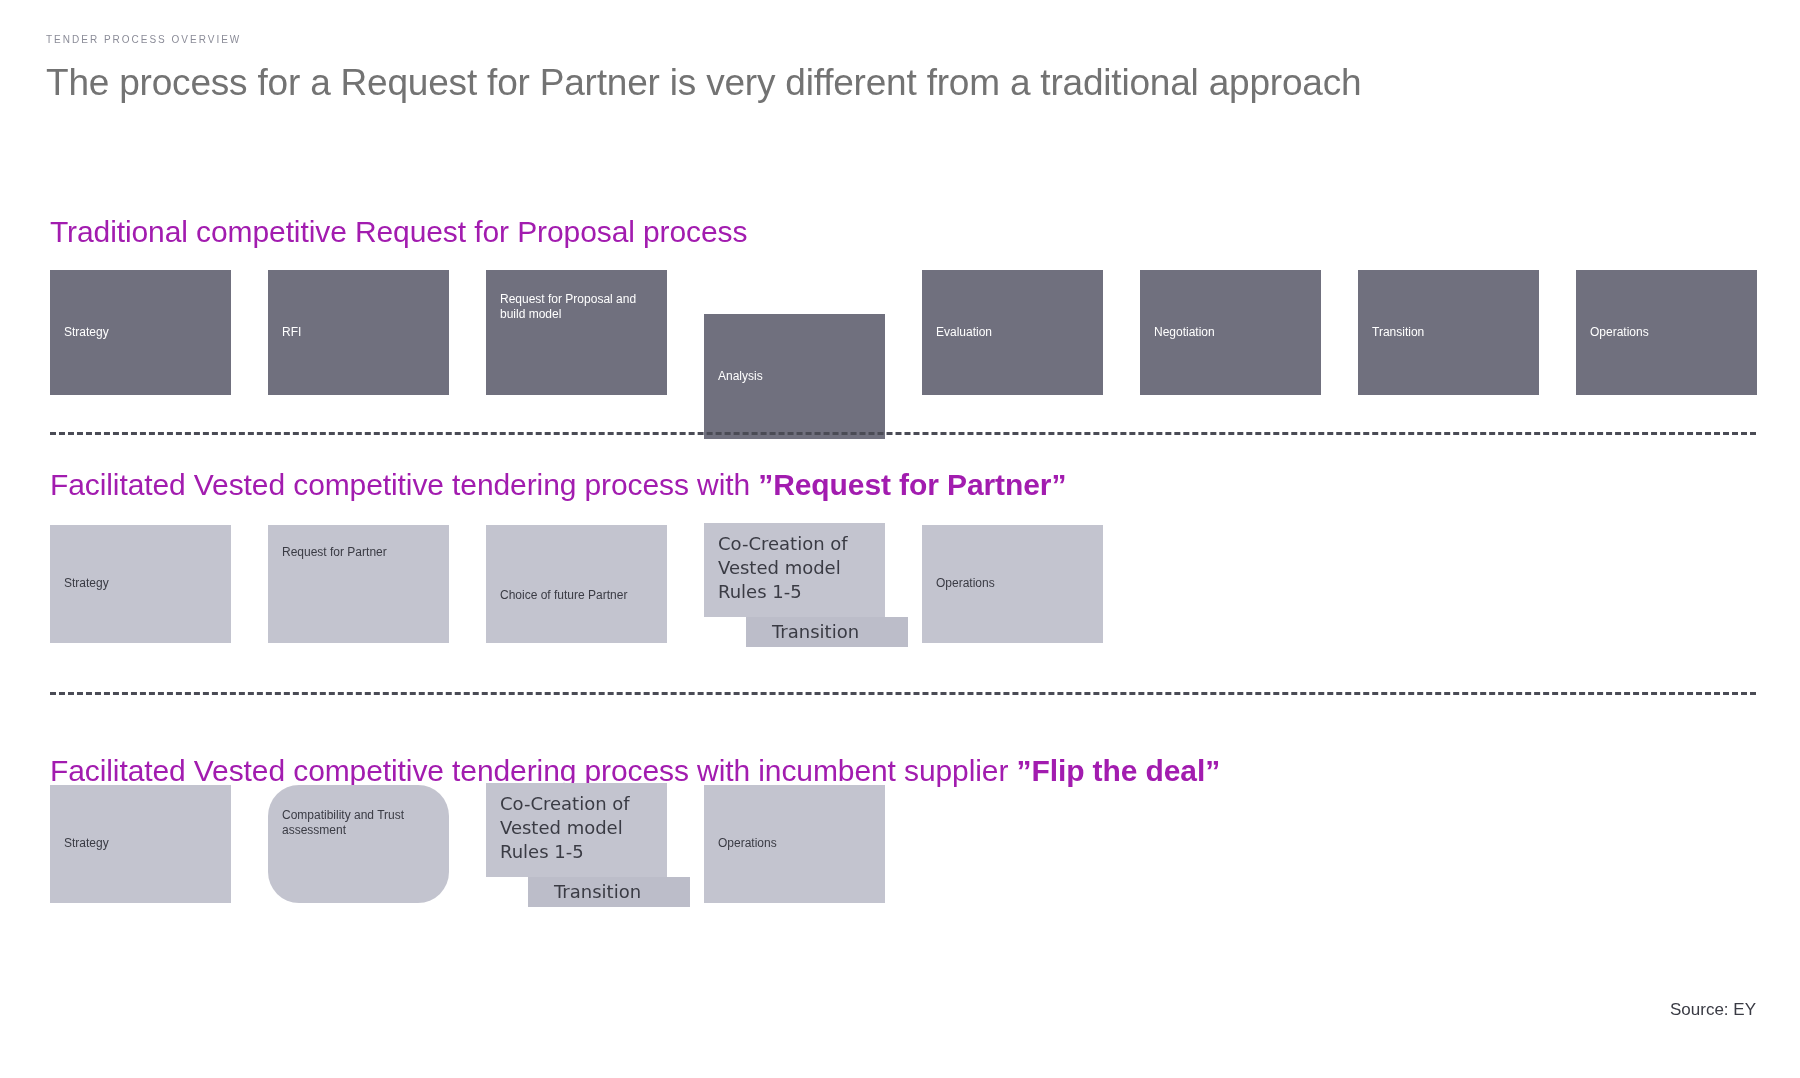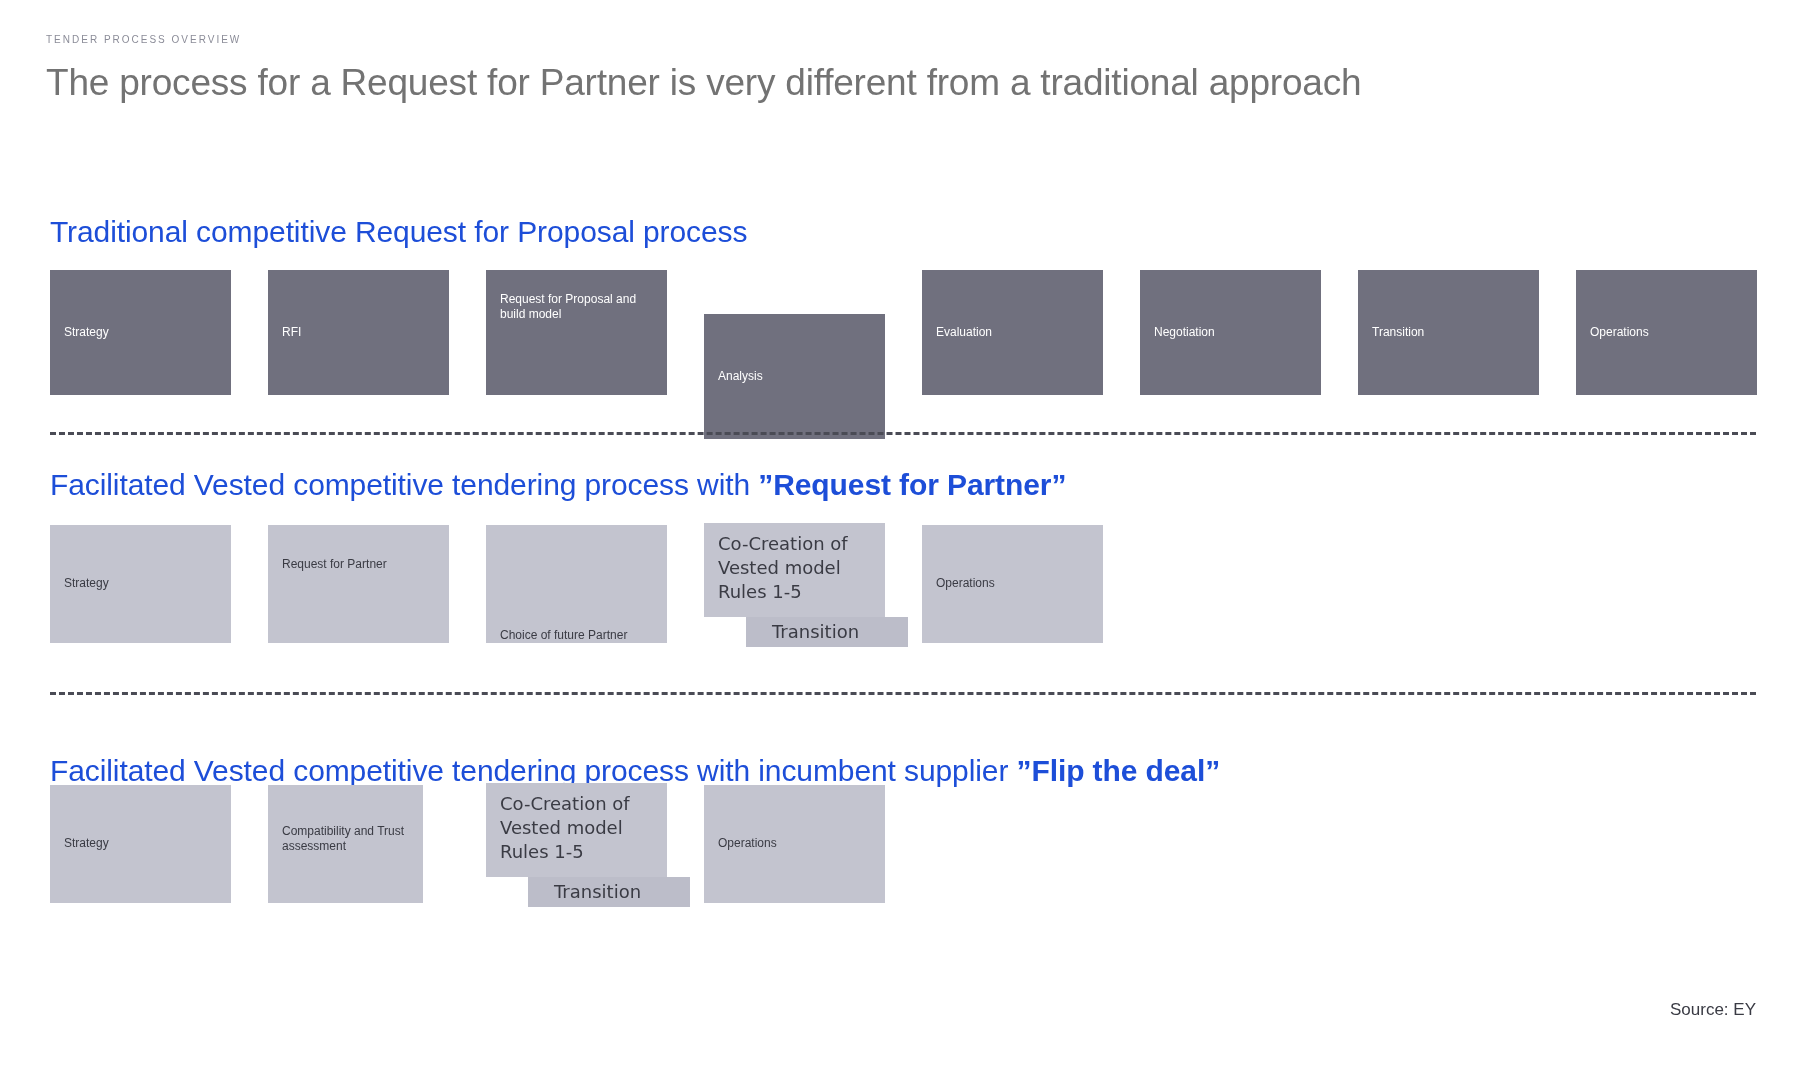--- a/index.html
+++ b/index.html
@@ -43,21 +43,21 @@
   .section {
     position: absolute;
     left: 0;
     width: 1800px;
   }
   .section-heading {
     position: absolute;
     left: 50px;
     font-size: 30px;
     font-weight: 400;
-    color: #1d4ed8;
+    color: #a21caf;
     white-space: nowrap;
     letter-spacing: -0.1px;
   }
   .section-heading .strong {
     font-weight: 700;
   }
 
   
   .box {
     position: absolute;
@@ -161,25 +161,25 @@
 <div class="section">
 
   <div class="section-heading" style="top:468px;">
     <span>Facilitated Vested competitive tendering process with </span><span class="strong">”Request for Partner”</span>
   </div>
 
   <div class="box light" style="left:50px;  top:525px; width:181px; height:118px;">
     <span>Strategy</span>
   </div>
 
-  <div class="box light" style="left:268px; top:525px; width:181px; height:118px; align-items:flex-start; padding-top:32px;">
+  <div class="box light" style="left:268px; top:525px; width:181px; height:118px; align-items:flex-start; padding-top:20px;">
     <span>Request for Partner</span>
   </div>
 
-  <div class="box light" style="left:486px; top:525px; width:181px; height:118px; align-items:flex-end; padding-top:23px;">
+  <div class="box light" style="left:486px; top:525px; width:181px; height:118px; align-items:center; padding-top:23px;">
     <span>Choice of future Partner</span>
   </div>
 
   <div class="box light alt-font" style="left:704px; top:523px; width:181px; height:94px; align-items:flex-start; padding-top:9px;">
     <span>Co-Creation of Vested model Rules 1-5</span>
   </div>
 
   <div class="box transition-bar" style="left:746px; top:617px; width:162px; height:30px;">
     <span>Transition</span>
   </div>
@@ -194,21 +194,21 @@
 <div class="section">
 
   <div class="section-heading" style="top:754px;">
     <span>Facilitated Vested competitive tendering process with incumbent supplier </span><span class="strong">”Flip the deal”</span>
   </div>
 
   <div class="box light" style="left:50px;  top:785px; width:181px; height:118px;">
     <span>Strategy</span>
   </div>
 
-  <div class="box light" style="left:268px; top:785px; width:155px; height:118px; align-items:flex-start; padding-top:39px;">
+  <div class="box light" style="left:268px; top:785px; width:181px; height:118px; align-items:flex-start; padding-top:23px;border-radius:31px;">
     <span>Compatibility and Trust assessment</span>
   </div>
 
   <div class="box light alt-font" style="left:486px; top:783px; width:181px; height:94px; align-items:flex-start; padding-top:9px;">
     <span>Co-Creation of Vested model Rules 1-5</span>
   </div>
 
   <div class="box transition-bar" style="left:528px; top:877px; width:162px; height:30px;">
     <span>Transition</span>
   </div>

